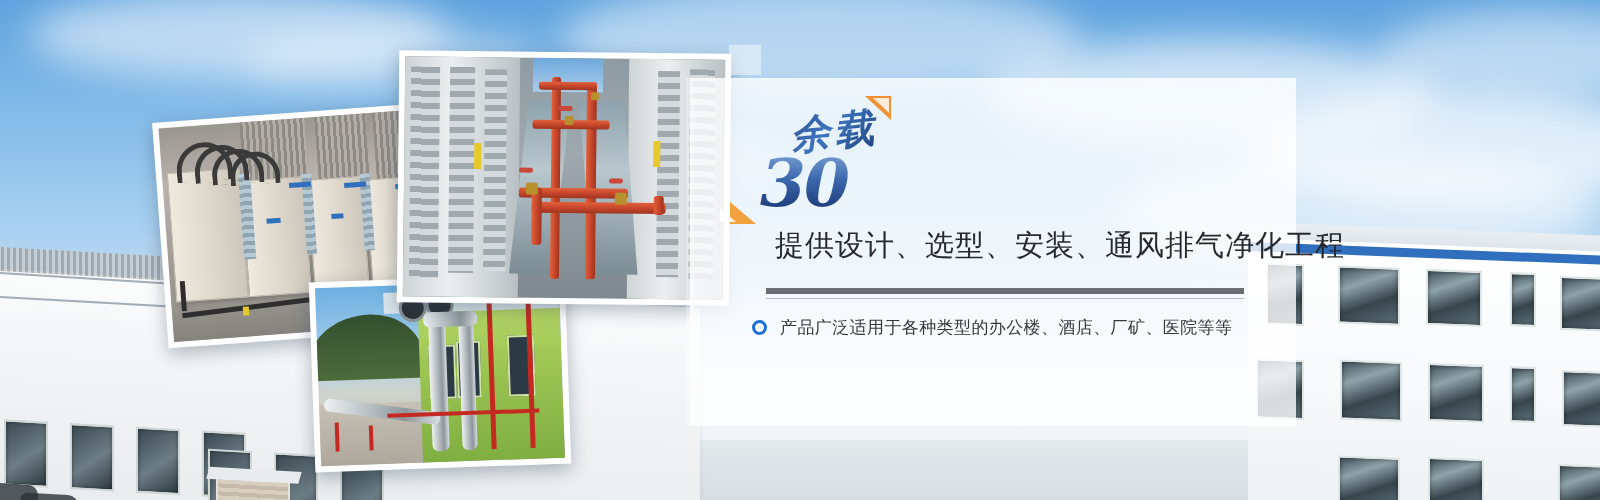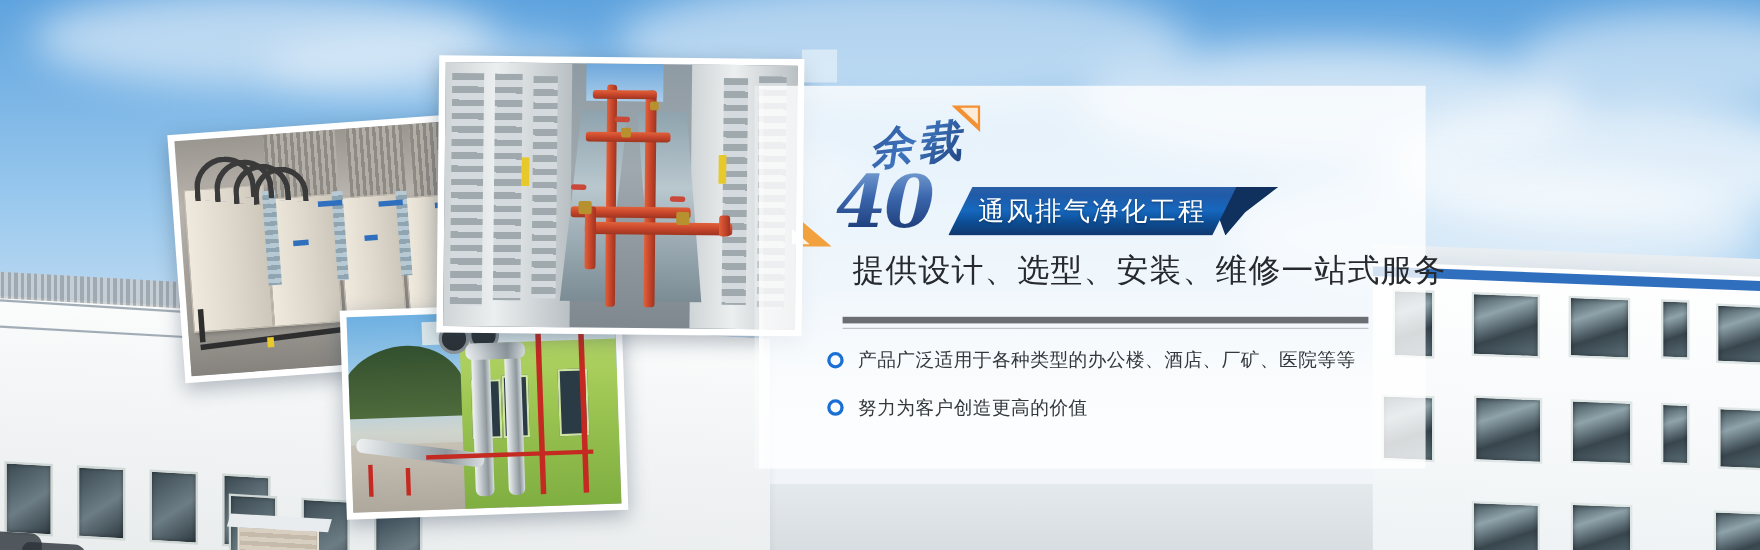--- a/index.html
+++ b/index.html
@@ -415,43 +415,34 @@
       <div class="redpipe" style="left:20%;top:78%;width:4px;height:14%;"></div>
     </div>
   </div>
 
   <div class="panel-accent"></div>
   <div class="panel-accent2"></div>
   <div class="panel"></div>
 
   <div class="logo-wrap">
     <div class="yuzai">余载</div>
-    <div class="num20">40</div>
+    <div class="num20">30</div>
     <div class="arrow-tr"></div>
     <div class="arrow-bl"></div>
   </div>
 
 
-  <div class="ribbon">
-    <div class="tail"></div>
-    <div class="body"></div>
-    <div class="txt">通风排气净化工程</div>
-  </div>
-
-  <div class="subhead">提供设计、选型、安装、维修一站式服务</div>
+
+  <div class="subhead">提供设计、选型、安装、通风排气净化工程</div>
 
   <div class="divider">
     <div class="thick"></div>
     <div class="thin"></div>
   </div>
 
   <div class="bullets">
     <div class="bullet">
       <div class="ring"></div>
       <div class="btxt">产品广泛适用于各种类型的办公楼、酒店、厂矿、医院等等</div>
     </div>
-    <div class="bullet">
-      <div class="ring"></div>
-      <div class="btxt">努力为客户创造更高的价值</div>
-    </div>
   </div>
 
 </div>
 
 </body></html>

